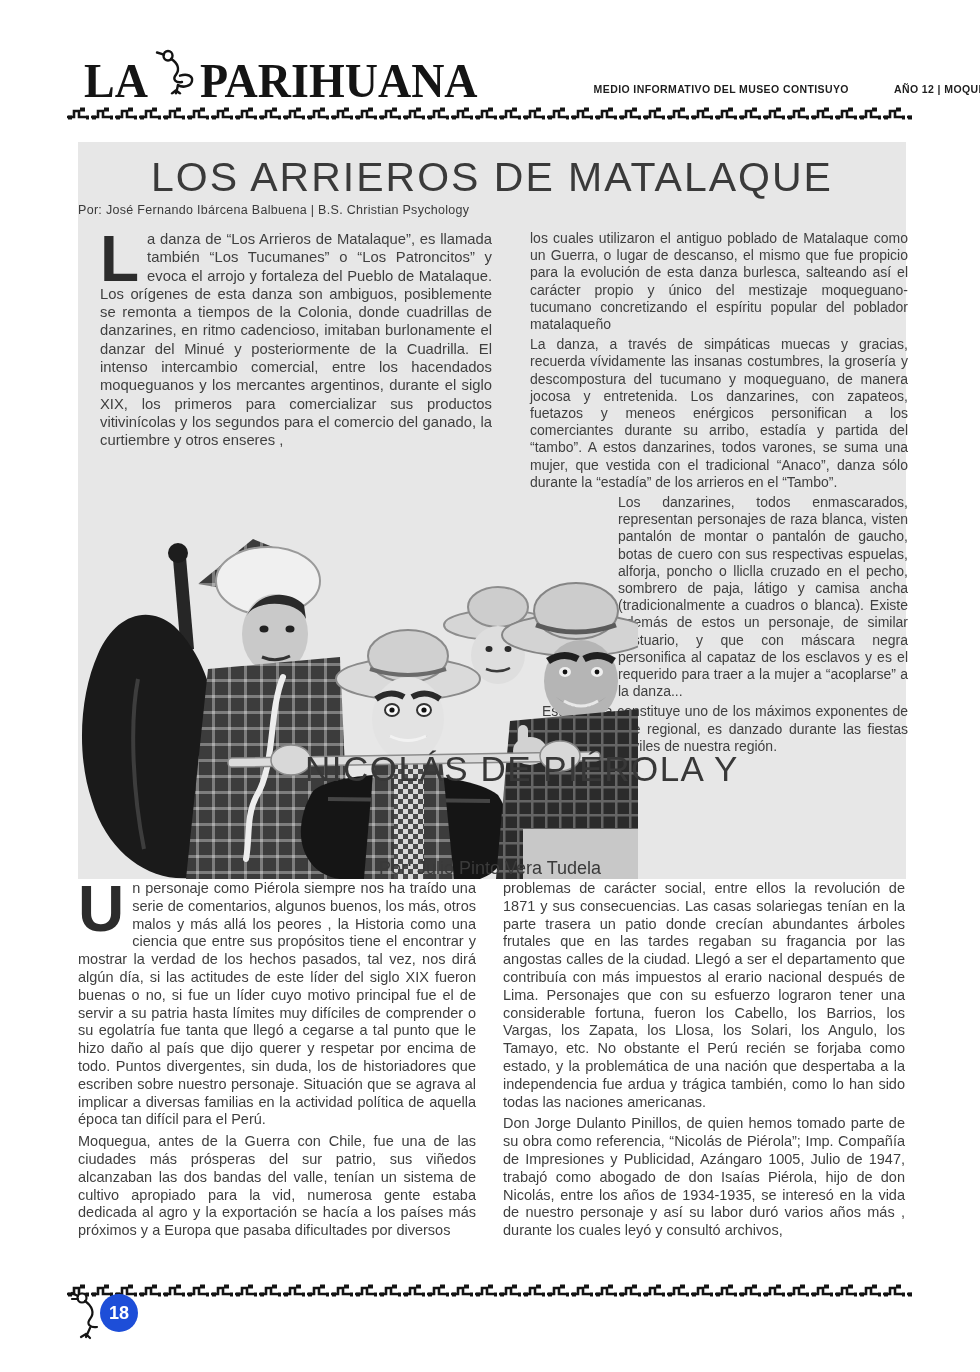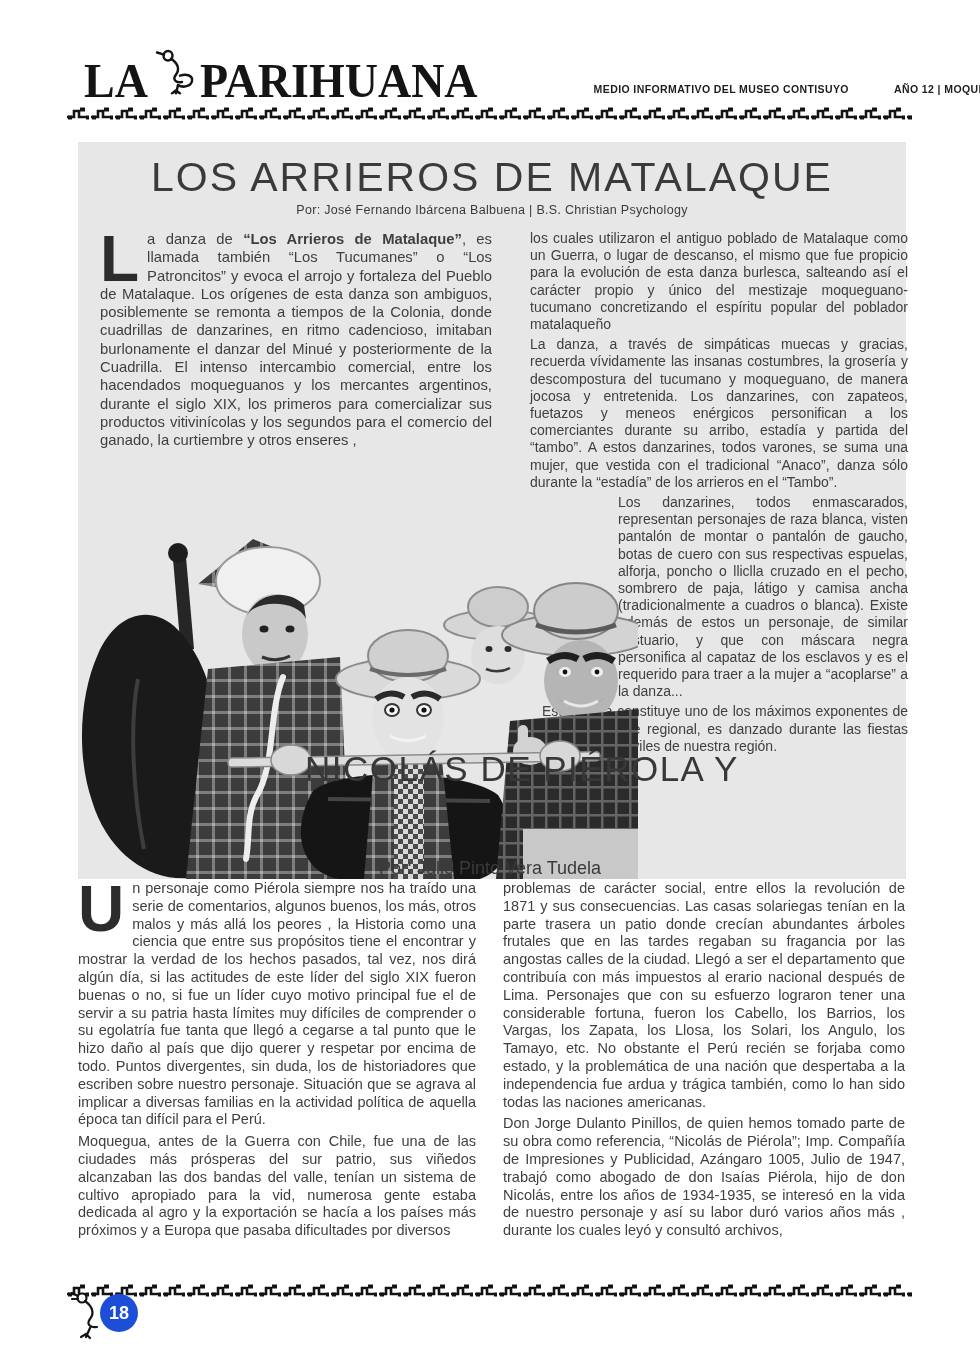--- a/index.html
+++ b/index.html
@@ -15,27 +15,27 @@
   .masthead-tagline{font-size:10.5px;font-weight:bold;letter-spacing:.4px;color:#1d1d1d;padding-bottom:9px;white-space:nowrap;}
   .masthead-issue{margin-left:auto;font-size:10.5px;font-weight:bold;letter-spacing:.4px;color:#1d1d1d;padding-bottom:9px;white-space:nowrap;}
   
   .deco-band{position:absolute;left:66px;width:846px;height:15px;}
   .deco-band svg{display:block;width:100%;height:15px;}
   .band-top{top:106px;}
   .band-bottom{top:1283px;}
   
   .a1-panel{position:absolute;left:78px;top:142px;width:828px;height:737px;background:#e7e7e7;}
   .a1-title{margin-top:12px;text-align:center;font-size:41px;line-height:46px;font-weight:normal;letter-spacing:2px;color:#3a3a3a;}
-  .a1-byline{text-align:center;font-size:12.5px;letter-spacing:.3px;color:#3a3a3a;margin-top:3px;}
+  .a1-byline{text-align:left;font-size:12.5px;letter-spacing:.3px;color:#3a3a3a;margin-top:3px;}
   .a1-cols{position:absolute;left:22px;top:88px;right:24px;bottom:0;}
   .a1-col-left{position:absolute;left:0;top:0;width:392px;font-size:14.8px;line-height:18.3px;text-align:justify;}
   .a1-col-right{position:absolute;left:430px;top:0;width:378px;font-size:14px;line-height:17.2px;text-align:justify;}
   .a1-col-right p{margin:0 0 3px 0;}
   .dropcap{float:left;font-size:64px;line-height:50px;font-weight:bold;color:#2c2c2c;padding:4px 8px 0 0;}
-  .bold{font-weight:bold;margin-top:8px;}
+  .bold{font-weight:normal;margin-top:8px;}
   .wrap-spacer{float:left;width:88px;height:208px;}
   .p-indent{padding-left:12px;}
   
   .a1-photo{position:absolute;left:0;bottom:0;width:560px;height:350px;}
   
   .a2-title{position:absolute;left:0;top:749px;width:980px;text-align:center;font-size:35px;line-height:39px;letter-spacing:1.5px;color:#383838;font-weight:normal;padding-left:32px;}
   .a2-byline{position:absolute;left:0;top:858px;width:980px;text-align:center;font-size:18px;color:#3a3a3a;}
   .a2-col{position:absolute;top:880px;font-size:14.5px;line-height:17.8px;text-align:justify;}
   .a2-col p{margin:0 0 4px 0;}
   .a2-left{left:78px;width:398px;}

